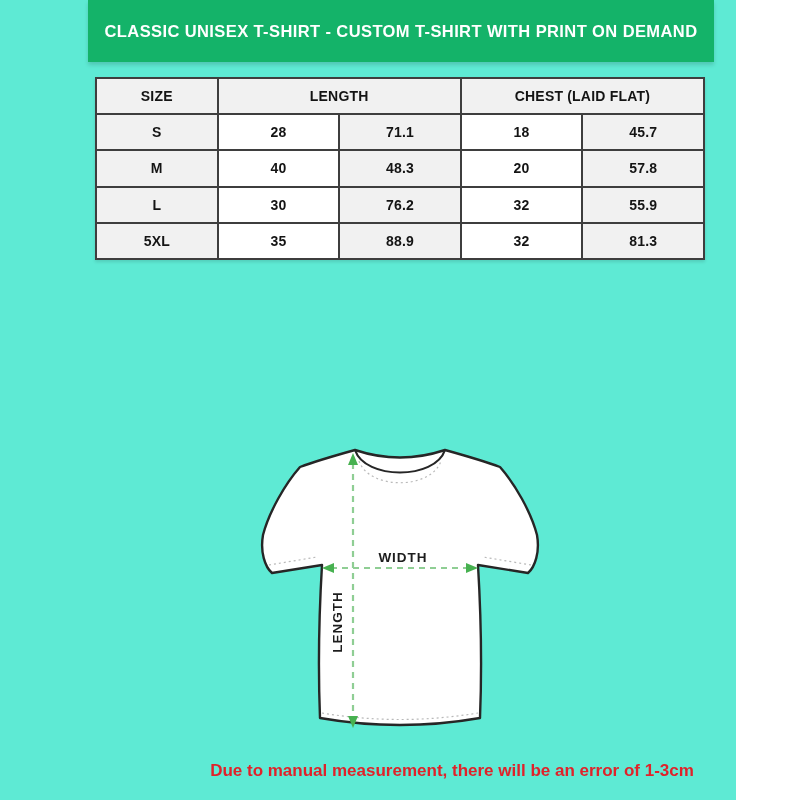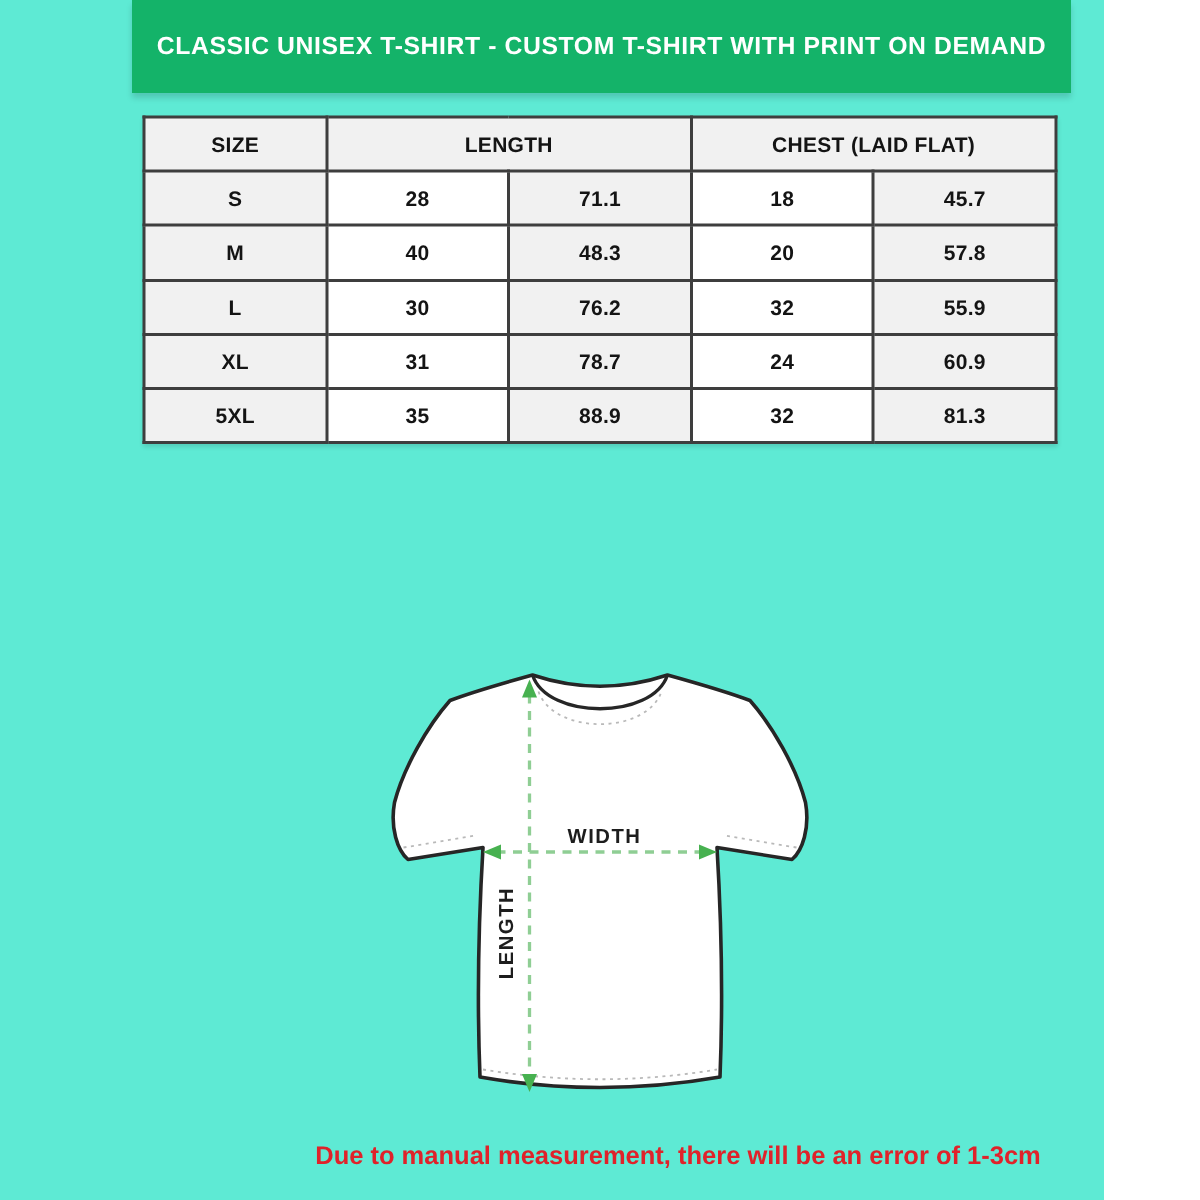--- a/index.html
+++ b/index.html
@@ -116,27 +116,20 @@
         <td class="cell-gray">57.8</td>
       </tr>
       <tr>
         <td class="cell-gray">L</td>
         <td class="cell-white">30</td>
         <td class="cell-gray">76.2</td>
         <td class="cell-white">32</td>
         <td class="cell-gray">55.9</td>
       </tr>
       <tr>
-        <td class="cell-gray">XL</td>
-        <td class="cell-white">31</td>
-        <td class="cell-gray">78.7</td>
-        <td class="cell-white">24</td>
-        <td class="cell-gray">60.9</td>
-      </tr>
-      <tr>
         <td class="cell-gray">5XL</td>
         <td class="cell-white">35</td>
         <td class="cell-gray">88.9</td>
         <td class="cell-white">32</td>
         <td class="cell-gray">81.3</td>
       </tr>
     </tbody>
   </table>
 
   <svg class="diagram" width="296" height="305" viewBox="0 0 296 305">

